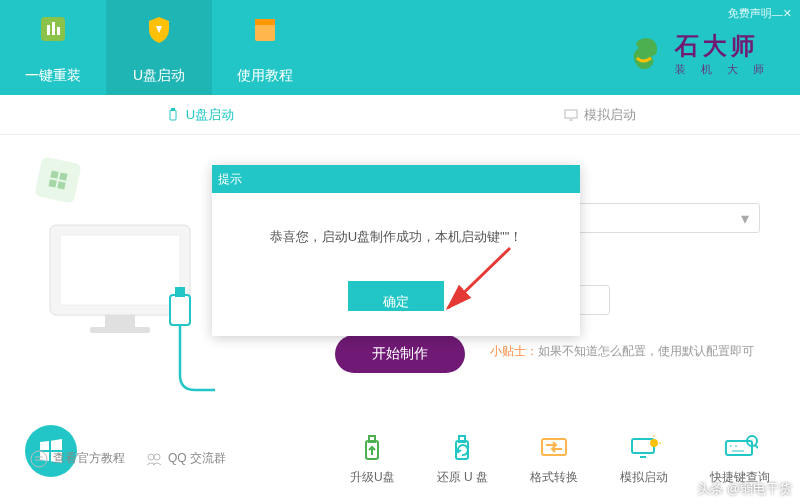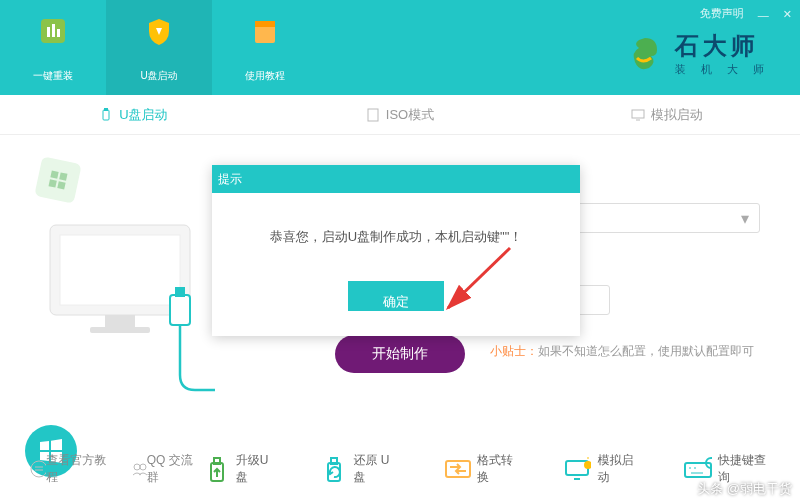--- a/index.html
+++ b/index.html
@@ -1,43 +1,43 @@
 <!DOCTYPE html>
 <html><head>
 <meta charset="utf-8">
 <style>
 *{margin:0;padding:0;box-sizing:border-box;font-family:"Microsoft YaHei",sans-serif}
 body{width:800px;height:504px;background:#fff;position:relative;overflow:hidden}
 .header{height:95px;background:#22c6c6;display:flex;align-items:stretch;position:relative}
 .nav{display:flex}
-.nav-item{width:106px;display:flex;flex-direction:column;align-items:center;justify-content:center;gap:20px;color:#fff;font-size:10px;cursor:pointer}
+.nav-item{width:106px;display:flex;flex-direction:column;align-items:center;justify-content:center;gap:20px;color:#fff;font-size:14px;cursor:pointer}
 .nav-item.active{background:#1fb5b5}
 .nav-icon{width:36px;height:36px;display:flex;align-items:center;justify-content:center}
-.win-ctrl{position:absolute;right:8px;top:6px;display:flex;align-items:flex-end;gap:14px;color:#d9f5f5;font-size:11px}
+.win-ctrl{position:absolute;right:8px;top:6px;display:flex;align-items:center;color:#d9f5f5;font-size:11px}
 .win-ctrl span{cursor:pointer}
 .brand{position:absolute;right:30px;top:30px;display:flex;align-items:center;gap:10px}
-.brand-txt{color:#0c4a6e}
+.brand-txt{color:#701a75}
 .brand-txt .t1{font-size:24px;font-weight:bold;letter-spacing:4px}
 .brand-txt .t2{font-size:11px;letter-spacing:6px;opacity:.85}
 .subtabs{height:40px;display:flex;border-bottom:1px solid #eee}
 .subtab{flex:1;display:flex;align-items:center;justify-content:center;gap:6px;font-size:13px;color:#999;cursor:pointer}
 .subtab.active{color:#22c6c6}
 .content{position:relative;height:369px}
 .illus{position:absolute;left:20px;top:60px}
 .win-badge{position:absolute;left:25px;top:290px;width:52px;height:52px;background:#22c6c6;border-radius:50%;display:flex;align-items:center;justify-content:center}
 .select-box{position:absolute;right:40px;top:68px;width:260px;height:30px;border:1px solid #ddd;border-radius:3px;display:flex;align-items:center;justify-content:flex-end;padding:0 10px;color:#aaa}
 .input-box{position:absolute;right:190px;top:150px;width:72px;height:30px;border:1px solid #ddd;border-radius:3px}
 .start-btn{position:absolute;left:335px;top:200px;width:130px;height:38px;background:#701a75;border-radius:19px;display:flex;align-items:center;justify-content:center;color:#fff;font-size:14px;cursor:pointer}
 .tip{position:absolute;left:490px;top:208px;font-size:12px;color:#999}
 .tip .orange{color:#ff8c42}
 .toolbar{position:absolute;bottom:18px;left:0;right:0;display:flex;align-items:center;padding:0 30px}
 .tool-left{display:flex;gap:20px}
-.tool-link{display:flex;align-items:center;font-size:12px;color:#888;cursor:pointer}
+.tool-link{display:flex;align-items:center;gap:5px;font-size:12px;color:#888;cursor:pointer}
 .tool-right{display:flex;gap:42px;margin-left:auto}
-.tool-item{display:flex;flex-direction:row;align-items:center;gap:6px;font-size:12px;color:#666;cursor:pointer}
+.tool-item{display:flex;flex-direction:column;align-items:center;gap:6px;font-size:12px;color:#666;cursor:pointer}
 .tool-item svg{width:36px;height:32px}
 .modal{position:absolute;left:212px;top:30px;width:368px;background:#fff;box-shadow:0 2px 12px rgba(0,0,0,.2)}
 .modal-hd{height:28px;background:#22c6c6;color:#fff;font-size:12px;display:flex;align-items:center;padding:0 6px}
 .modal-bd{padding:35px 20px;text-align:center;font-size:13px;color:#555}
 .modal-ft{padding:0 0 25px;display:flex;justify-content:center}
 .ok-btn{width:96px;height:30px;background:#22c6c6;color:#fff;font-size:13px;display:flex;align-items:flex-end;justify-content:center;cursor:pointer}
 .arrow{position:absolute;left:440px;top:108px;pointer-events:none}
 .watermark{position:absolute;right:8px;bottom:6px;font-size:13px;color:#fff;text-shadow:0 0 3px rgba(0,0,0,.6)}
 .decor-sq{position:absolute;left:38px;top:25px;width:40px;height:40px;background:#e8f7e8;border-radius:6px;transform:rotate(12deg);display:flex;align-items:center;justify-content:center}
 </style>
@@ -96,26 +96,20 @@
 <div class="subtabs">
   <div class="subtab active">
     <svg width="14" height="14">
         <rect x="4" y="2" width="6" height="10" rx="1" fill="none" stroke="#22c6c6"></rect>
         <rect x="5" y="0" width="4" height="3" fill="#22c6c6"></rect>
       </svg>
     <span>U盘启动</span>
   </div>
   <div class="subtab">
     <svg width="14" height="14">
-        <rect x="2" y="1" width="10" height="12" fill="none" stroke="#bbb"></rect>
-      </svg>
-    <span>ISO模式</span>
-  </div>
-  <div class="subtab">
-    <svg width="14" height="14">
         <rect x="1" y="2" width="12" height="8" fill="none" stroke="#bbb"></rect>
         <line x1="5" y1="12" x2="9" y2="12" stroke="#bbb"></line>
       </svg>
     <span>模拟启动</span>
   </div>
 </div>
 
 <div class="content">
   <div class="decor-sq">
     <svg width="18" height="18">

